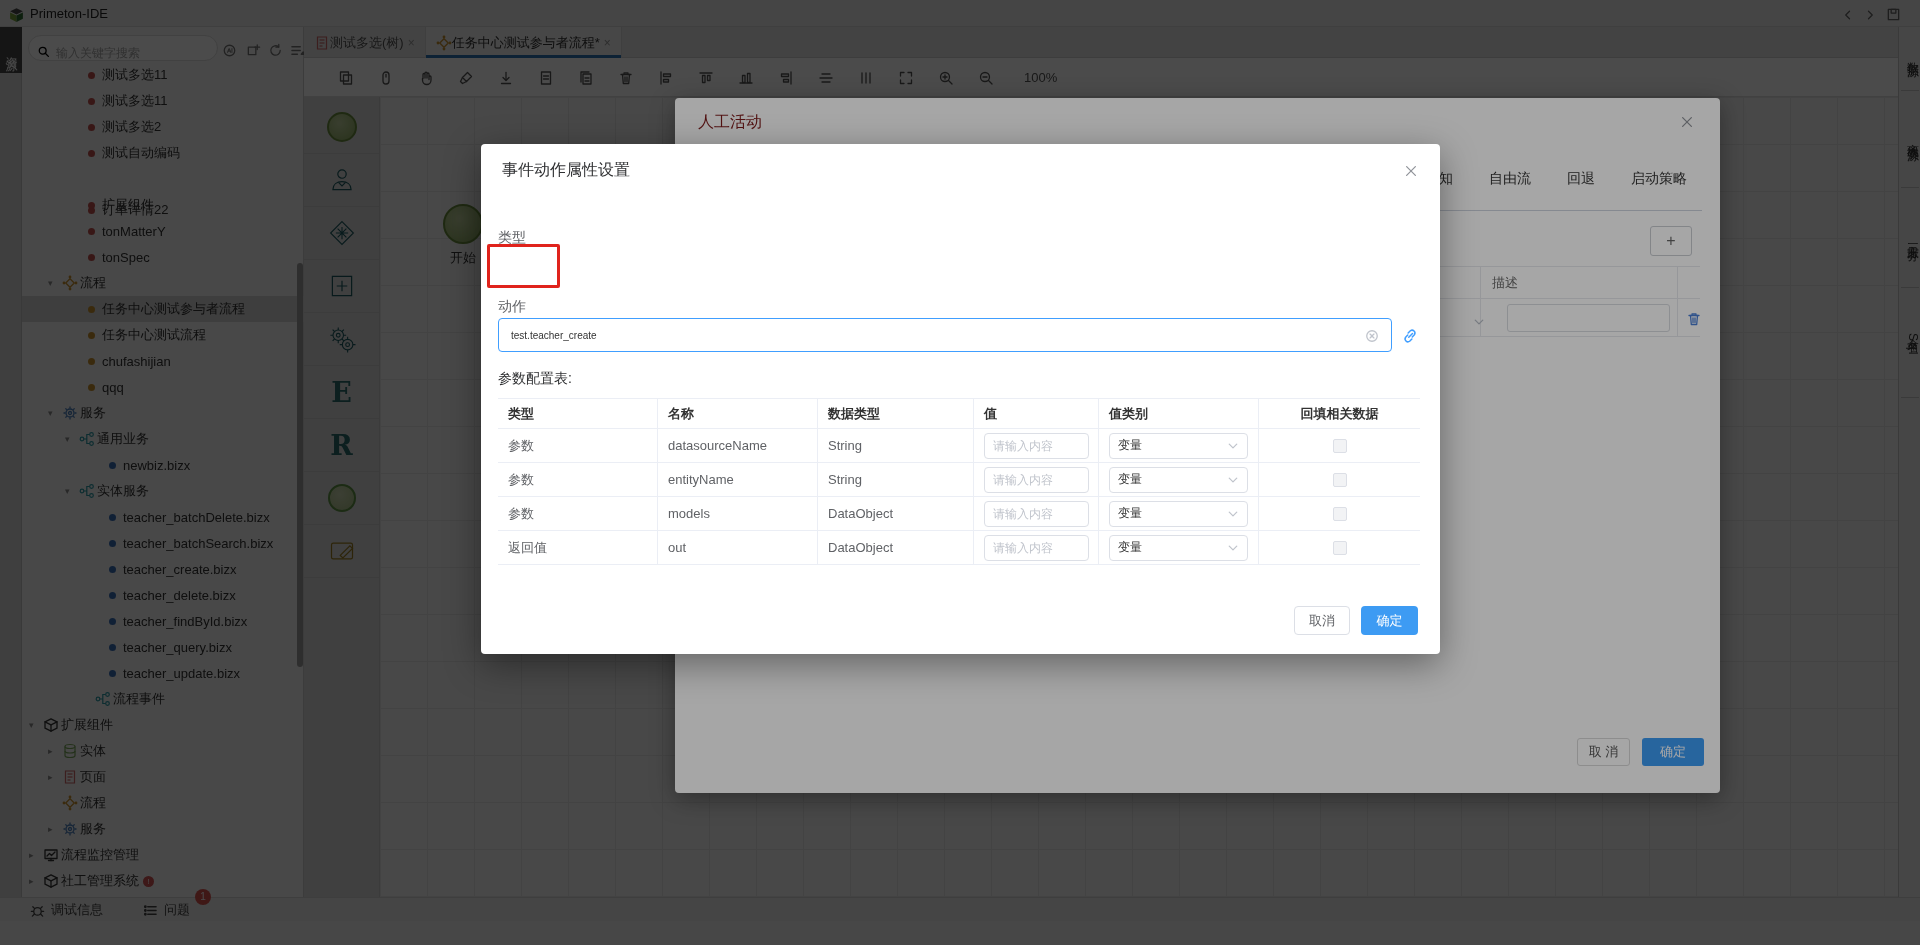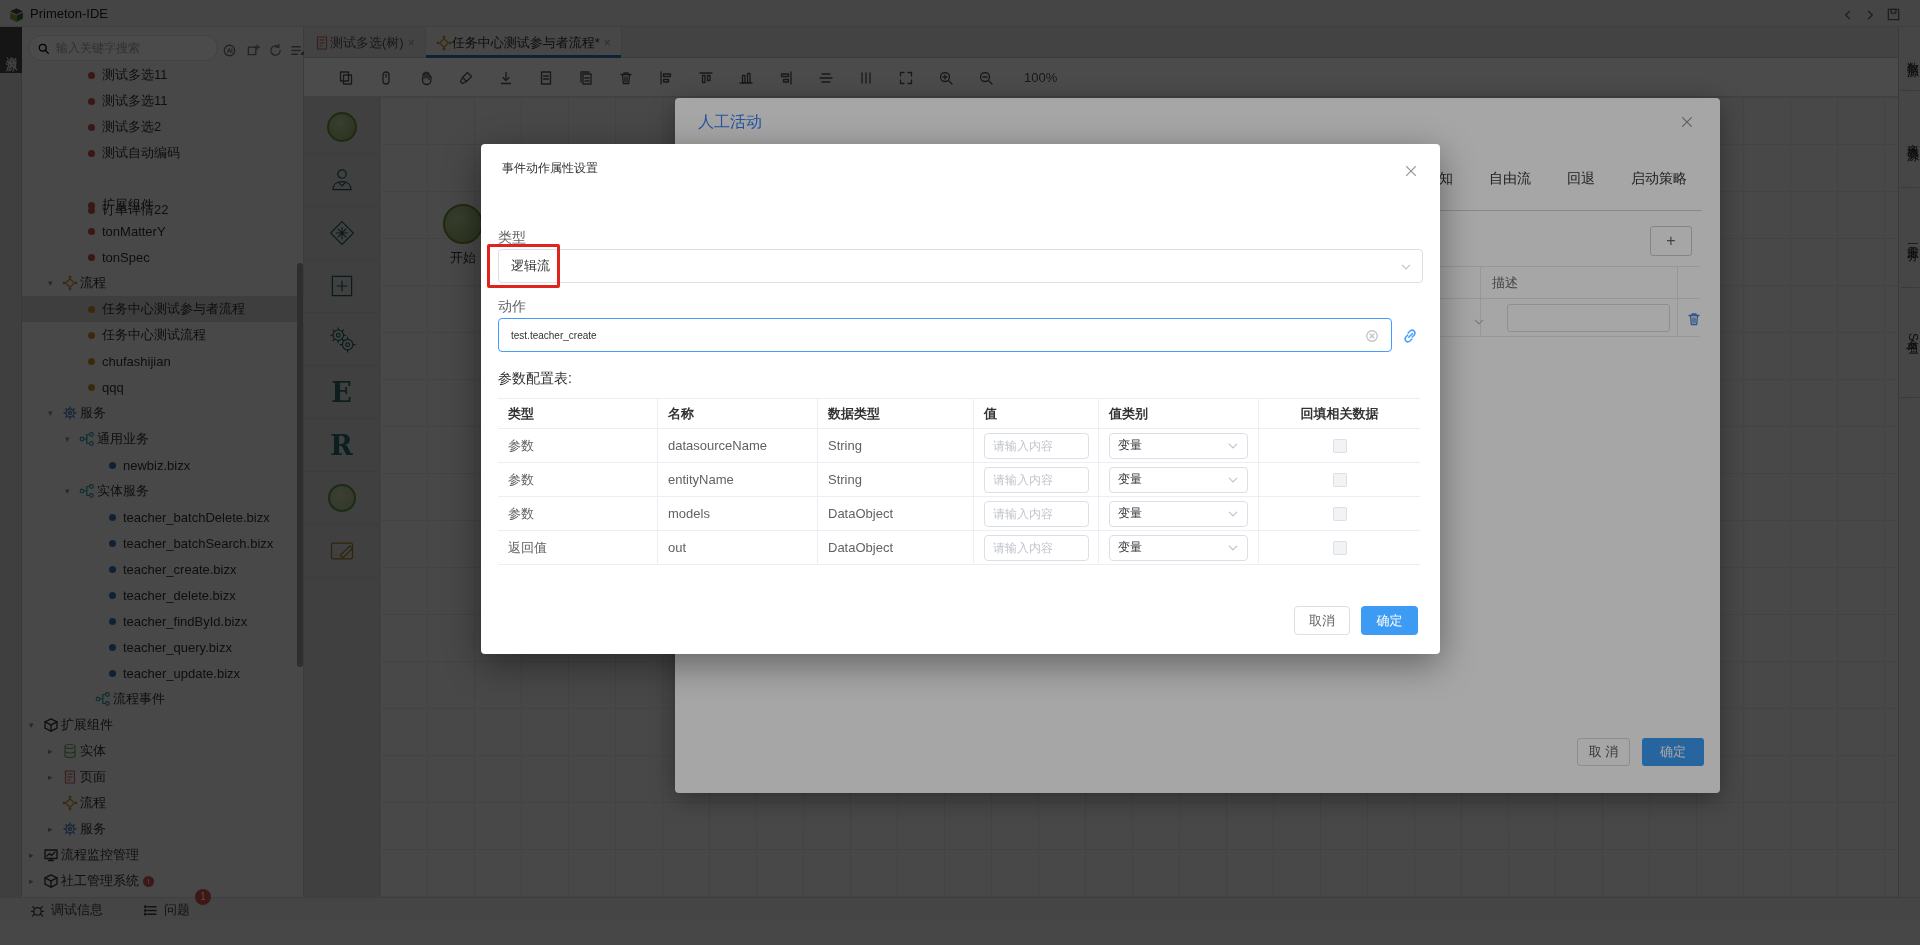--- a/index.html
+++ b/index.html
@@ -16,21 +16,21 @@
   #titlebar .nav { position:absolute; top:5px; color:#666; }
 
   
   #left-rail { left:0; top:27px; width:22px; height:894px; background:#d8d8d8; border-right:1px solid #c4c4c4; }
   #left-rail .railtab { position:absolute; left:0; top:0; width:22px; height:46px; background:#4a4a4a; color:#fff;
      writing-mode:vertical-rl; font-size:12px; letter-spacing:3px; display:flex; align-items:center; justify-content:center; }
 
   
   #sidebar { left:22px; top:27px; width:282px; height:894px; background:#f7f7f7; border-right:1px solid #cfcfcf; }
   #search-box { position:absolute; left:6px; top:8px; width:190px; height:26px; background:#fff; border:1px solid #ddd;
-     border-radius:13px; display:flex; align-items:center; padding:0 8px; gap:6px; }
+     border-radius:13px; display:flex; align-items:flex-end; padding:0 8px; gap:6px; }
   #search-box input { border:none; outline:none; width:140px; font-size:12px; color:#333; background:transparent; }
   #search-box input::placeholder { color:#a8a8a8; }
   .side-hicon { position:absolute; top:14px; color:#777; }
   .tree-row { position:absolute; left:0; width:282px; height:26px; display:flex; align-items:center; font-size:13px; color:#333; cursor:pointer; }
   .tree-row.selected { background:#d4d4d4; }
   .tree-arrow { width:14px; font-size:9px; color:#8a8a8a; flex:0 0 14px; }
   .tree-ic { width:18px; flex:0 0 18px; }
   .tree-dot { width:7px; height:7px; border-radius:50%; margin-right:7px; flex:0 0 7px; }
   .tree-badge { margin-left:4px; width:11px; height:11px; border-radius:50%; background:#d05252; color:#fff;
      font-size:8px; line-height:11px; text-align:center; }
@@ -63,40 +63,40 @@
   #bottom-bar { left:0; top:897px; width:1920px; height:24px; background:#ececec; border-top:1px solid #d5d5d5; display:flex; align-items:center; gap:40px; padding-left:30px; font-size:13px; color:#444; }
   .bb-item { display:flex; align-items:center; gap:6px; position:relative; } 
   .badge-red { min-width:16px; height:16px; border-radius:8px; background:#d9534f; color:#fff; font-size:10px; line-height:16px; text-align:center; padding:0 3px; }
   #status-bar { left:0; top:921px; width:1920px; height:24px; background:#ffffff; border-top:1px solid #ddd; font-size:13px; color:#333; line-height:23px; padding-left:8px; z-index:200; }
 
   
   #overlay1 { left:0; top:0; width:1920px; height:945px; background:rgba(0,0,0,0.55); z-index:40; }
   #overlay2 { left:0; top:0; width:1920px; height:945px; background:rgba(0,0,0,0.35); z-index:60; }
   #dialog-back { left:675px; top:98px; width:1045px; height:695px; background:#fff; border-radius:4px;
      box-shadow:0 6px 24px rgba(0,0,0,.35); z-index:50; }
-  #dialog-back .dtitle { position:absolute; left:23px; top:14px; font-size:16px; color:#3b82f6; }
+  #dialog-back .dtitle { position:absolute; left:23px; top:14px; font-size:16px; color:#7f1d1d; }
   #dialog-back .dclose { position:absolute; left:1005px; top:14px; color:#909399; }
   #db-tabs { position:absolute; right:33px; top:72px; display:flex; gap:36px; font-size:14px; color:#333; }
   #db-tabline { position:absolute; left:18px; top:112px; width:1009px; height:1px; background:#ccd3dd; }
   #db-add { position:absolute; left:975px; top:128px; width:42px; height:30px; border:1px solid #c9ccd2; border-radius:3px;
      color:#666; font-size:16px; text-align:center; line-height:28px; background:#fff; }
   #db-table { position:absolute; left:20px; top:168px; width:1005px; height:70px; border-top:1px solid #e6e9ed; }
   #db-table .hrow { position:absolute; left:0; top:0; width:1005px; height:32px; border-bottom:1px solid #e6e9ed; }
   #db-table .vline { position:absolute; top:0; width:1px; height:70px; background:#e6e9ed; }
   #db-desc { position:absolute; left:797px; top:7px; font-size:13px; color:#666; }
   #db-row { position:absolute; left:0; top:32px; width:1005px; height:38px; border-bottom:1px solid #e6e9ed; }
   #db-row .sel-chev { position:absolute; left:778px; top:13px; color:#b9bec7; }
   #db-row .rinput { position:absolute; left:812px; top:5px; width:163px; height:28px; border:1px solid #d9dce1; border-radius:3px; background:#fff; }
   #db-row .rtrash { position:absolute; left:991px; top:10px; color:#4a7fd6; }
   #db-cancel { position:absolute; left:902px; top:640px; width:53px; height:28px; background:#fff; border:1px solid #d9d9d9; border-radius:3px; font-size:13px; color:#555; }
   #db-ok { position:absolute; left:967px; top:640px; width:62px; height:28px; border:none; border-radius:3px; font-size:13px; color:#fff; }
 
   #dialog-front { left:481px; top:144px; width:959px; height:510px; background:#fff; border-radius:4px;
      box-shadow:0 10px 36px rgba(0,0,0,.4); z-index:70; font-size:13px; }
-  #dialog-front .dtitle { position:absolute; left:21px; top:16px; font-size:12px; color:#303133; }
+  #dialog-front .dtitle { position:absolute; left:21px; top:16px; font-size:16px; color:#303133; }
   #dialog-front .dclose { position:absolute; left:923px; top:18px; color:#909399; cursor:pointer; }
   .fld-label { position:absolute; left:17px; font-size:14px; color:#606266; }
   #df-type-select { position:absolute; left:17px; top:105px; width:925px; height:34px; border:1px solid #dcdfe6; border-radius:4px;
      display:flex; align-items:center; padding:0 12px; color:#333; cursor:pointer; background:#fff; }
   #df-type-select .chev { position:absolute; right:10px; color:#c0c4cc; }
   #annotation-rect { position:absolute; left:6px; top:100px; width:73px; height:44px; border:3px solid #e0231c; border-radius:2px; z-index:5; pointer-events:none; }
   #df-action-wrap { position:absolute; left:17px; top:174px; width:894px; height:34px; border:1px solid #409eff; border-radius:4px;
      display:flex; align-items:center; padding:0 12px; background:#fff; }
   #df-action-wrap input { border:none; outline:none; flex:1; font-size:10px; color:#333; }
   #df-action-wrap .clear { color:#c0c4cc; margin-left:6px; }
@@ -628,26 +628,20 @@
   <div id="overlay2" class="abs"></div>
 
   <div id="dialog-front" class="abs">
     <div class="dtitle">事件动作属性设置</div>
     <span class="dclose"><svg class="ic" width="14" height="14" viewBox="0 0 16 16" fill="none" stroke="currentColor" stroke-width="1.3" stroke-linecap="round" stroke-linejoin="round">
           <line x1="3" y1="3" x2="13" y2="13"></line>
           <line x1="13" y1="3" x2="3" y2="13"></line>
         </svg></span>
 
     <div class="fld-label" style="top:85px;">类型</div>
-    <div id="df-type-select">
-      <span>逻辑流</span>
-      <span class="chev"><svg class="ic" width="12" height="12" viewBox="0 0 16 16" fill="none" stroke="currentColor" stroke-width="1.3" stroke-linecap="round" stroke-linejoin="round">
-            <polyline points="3,5.5 8,10.5 13,5.5"></polyline>
-          </svg></span>
-    </div>
     <div id="annotation-rect" style="border-color: rgb(224, 35, 28);"></div>
 
     <div class="fld-label" style="top:154px;">动作</div>
     <div id="df-action-wrap">
       <input value="test.teacher_create" style="">
       <span class="clear"><svg class="ic" width="14" height="14" viewBox="0 0 16 16" fill="none" stroke="currentColor" stroke-width="1.3" stroke-linecap="round" stroke-linejoin="round">
             <circle cx="8" cy="8" r="6"></circle>
             <line x1="5.8" y1="5.8" x2="10.2" y2="10.2"></line>
             <line x1="10.2" y1="5.8" x2="5.8" y2="10.2"></line>
           </svg></span>

